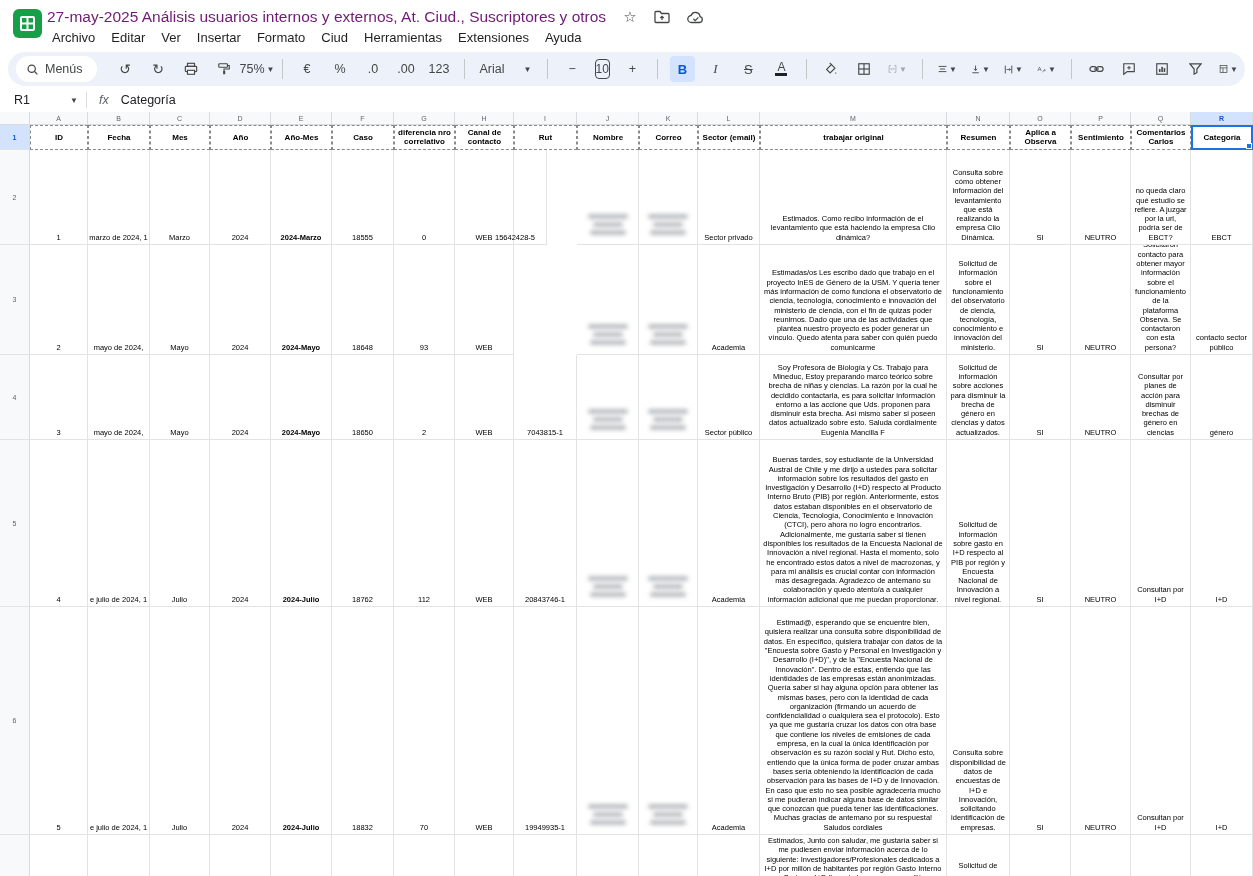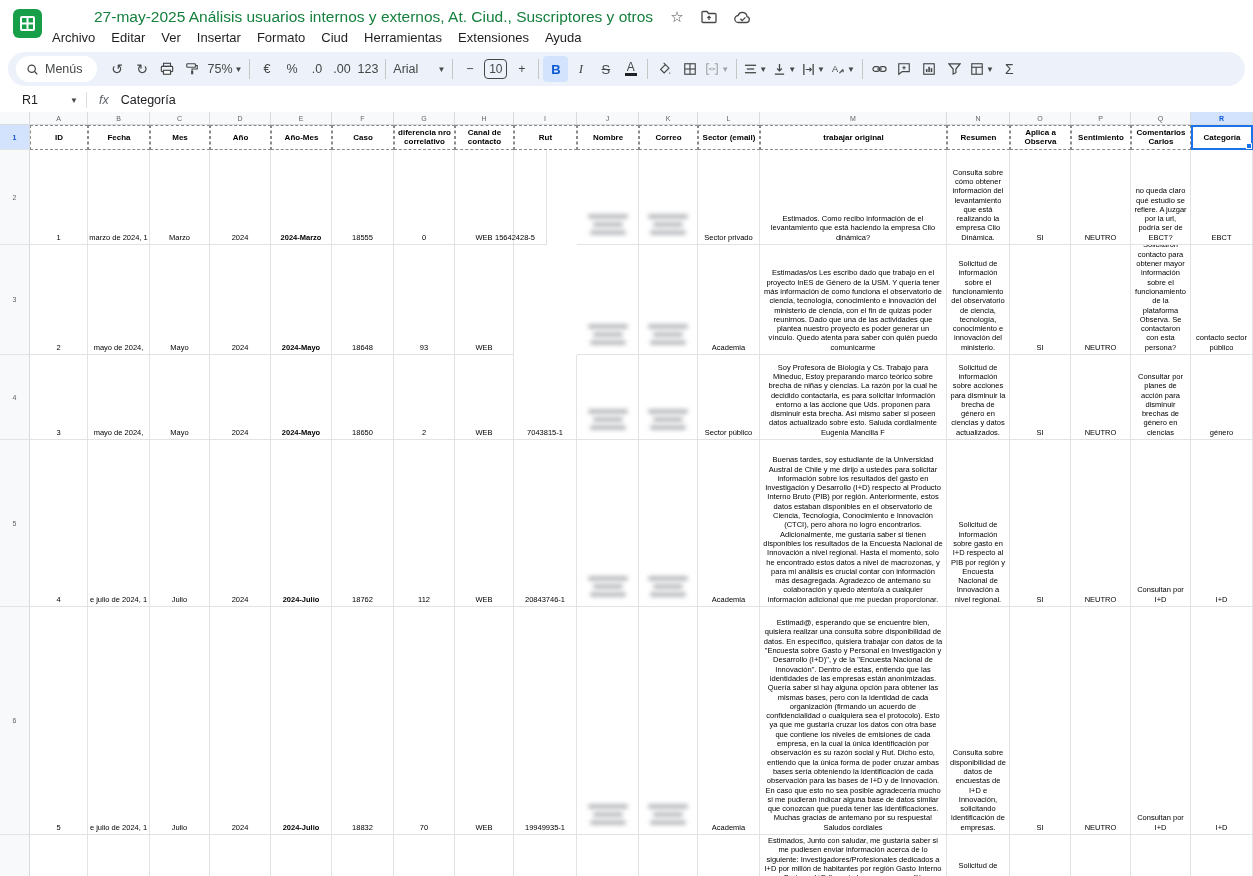--- a/index.html
+++ b/index.html
@@ -5,28 +5,28 @@
   * { box-sizing: border-box; margin: 0; padding: 0; }
   html,body { width:1253px; height:876px; overflow:hidden; background:#fff;
     font-family:"Liberation Sans", sans-serif; color:#1f1f1f; }
 
   
   .appbar { position:absolute; left:0; top:0; width:1253px; height:50px; background:#fff; }
   .logo { position:absolute; left:13px; top:9px; width:29px; height:29px; background:#169e49;
     border-radius:6px; display:flex; align-items:center; justify-content:center; }
   .logo svg { display:block; }
   .titleline { position:absolute; left:47px; top:8px; display:flex; align-items:center; }
-  .doc-title { font-size:15.5px; color:#15803d; white-space:nowrap;margin-left:47px; }
+  .doc-title { font-size:15.5px; color:#701a75; white-space:nowrap; }
   .title-ic { margin-left:17px; color:#444746; font-size:15px; display:flex; align-items:center; }
   .menubar { position:absolute; left:44px; top:28px; display:flex; }
   .menu-item { font-size:13px; color:#1f1f1f; padding:2px 8px; border-radius:4px; cursor:default; }
 
   
   .toolbar { position:absolute; left:8px; top:52px; width:1237px; height:34px; background:#edf2fa;
-    border-radius:17px; display:flex; align-items:center; padding:0 8px; }
+    border-radius:17px; display:flex; align-items:center; padding:0 8px;gap:8px; }
   .search-pill { background:#fff; border-radius:15px; height:26px; display:flex; align-items:center;
     padding:0 14px 0 10px; margin-right:8px; }
   .search-pill span { font-size:12.5px; color:#444746; margin-left:6px; }
   .tbtn { min-width:25px; height:26px; border-radius:4px; display:flex; align-items:center;
     justify-content:center; font-size:12.5px; color:#444746; padding:0 3px; }
   .tbtn svg { display:block; }
   .tglyph { font-size:14px; }
   .tb-div { width:1px; height:20px; background:#c4c7c5; margin:0 4px; flex:0 0 auto; }
   .caret { font-size:8px; color:#444746; margin-left:2px; }
   .fs-box { width:23px; height:20px; border:1px solid #444746; border-radius:4px; font-size:12px;
@@ -35,21 +35,21 @@
   .b-bold { font-weight:bold; font-size:13px; }
   .b-italic { font-style:italic; font-family:"Liberation Serif", serif; font-size:13px; }
   .b-strike { text-decoration:line-through; font-size:13px; }
   .b-color { font-size:12px; line-height:10px; display:flex; flex-direction:column; align-items:center; }
   .b-color .bar { width:12px; height:3px; background:#202124; margin-top:1px; }
   .muted { opacity:.45; }
 
   
   .formulabar { position:absolute; left:0; top:88px; width:1253px; height:24px; background:#fff;
     display:flex; align-items:center; }
-  .namebox { width:86px; padding-left:22px; font-size:12.5px; color:#202124; display:flex; align-items:center; }
+  .namebox { width:86px; padding-left:14px; font-size:12.5px; color:#202124; display:flex; align-items:center; }
   .namebox .caret { margin-left:auto; margin-right:8px; }
   .fx-div { width:1px; height:16px; background:#dadce0; }
   .fx { font-style:italic; color:#5f6368; font-size:12.5px; margin:0 12px 0 12px; }
   .fb-value { font-size:12.5px; color:#202124; }
 
   
   .grid { position:absolute; left:0; top:112px; width:1253px; height:764px; overflow:hidden; background:#fff; }
   .gcell { position:absolute; overflow:hidden; }
   .corner { background:#f8f9fa; border-right:1px solid #d9dcde; border-bottom:1px solid #d9dcde; }
   .colhead { background:#f8f9fa; border-right:1px solid #d9dcde; border-bottom:1px solid #d9dcde;

